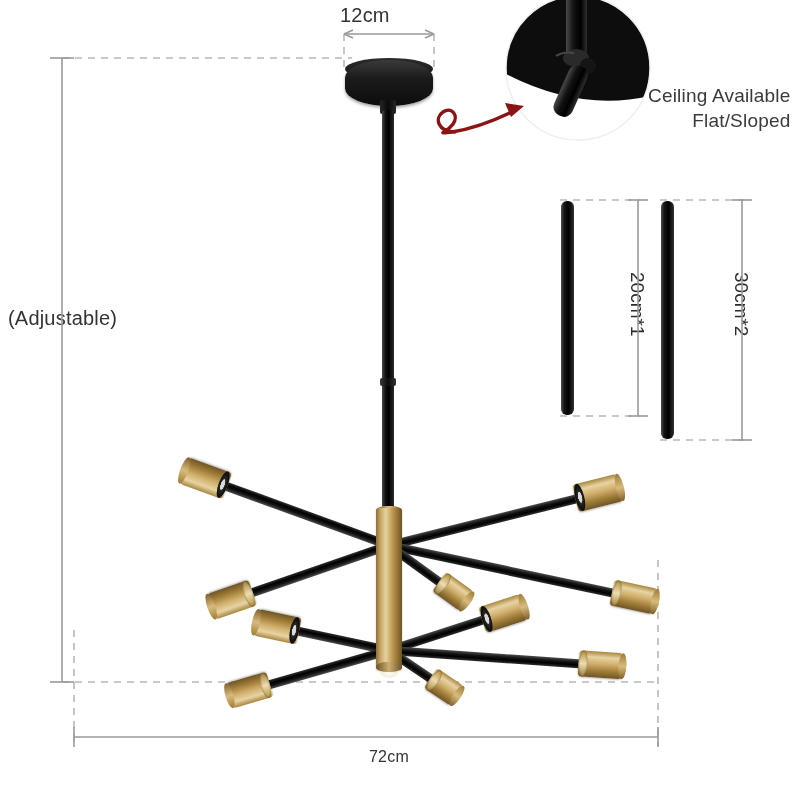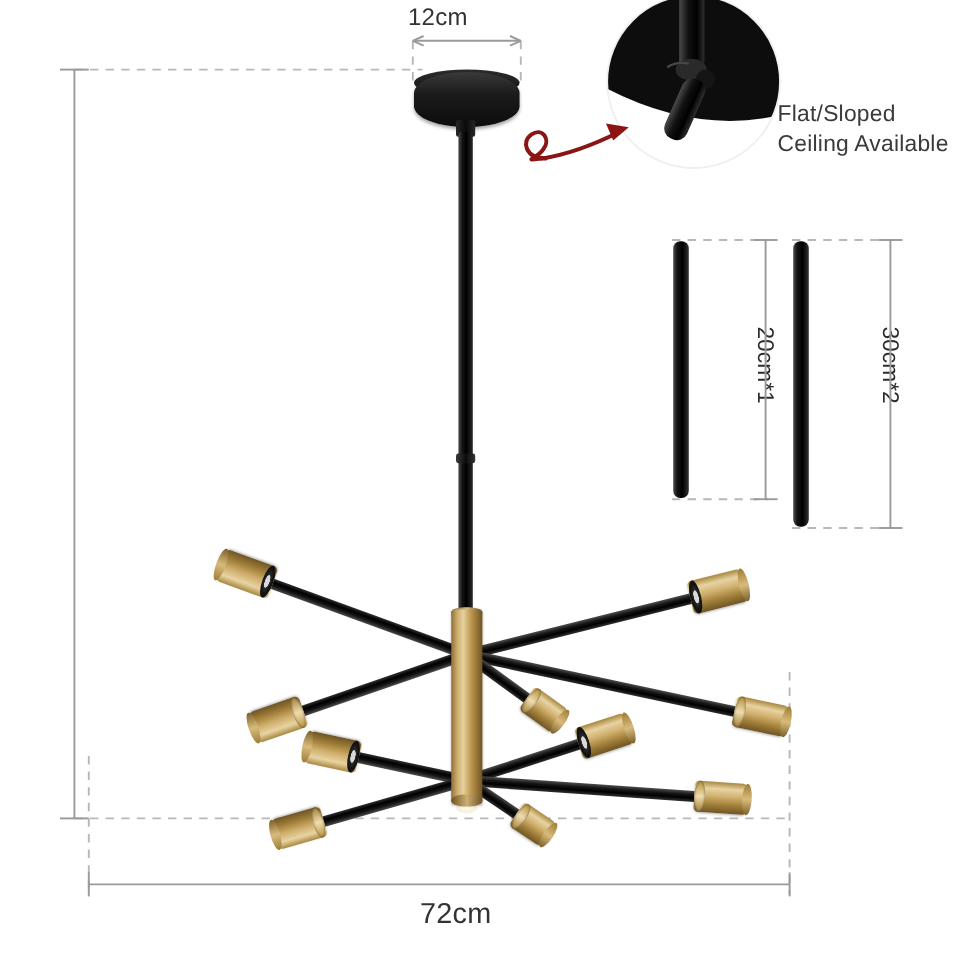--- a/index.html
+++ b/index.html
@@ -8,24 +8,24 @@
     width:800px;height:800px;
     background:#ffffff;
     font-family:"Liberation Sans", sans-serif;
     color:#2e2e2e;
     overflow:hidden;
     position:relative;
   }
   #stage{position:relative;width:800px;height:800px;}
 
   
-  .dim-text{position:absolute;font-size:20px;color:#333;white-space:nowrap;letter-spacing:.2px;}
+  .dim-text{position:absolute;font-size:20px;color:#333;white-space:nowrap;letter-spacing:.2px;text-align:right;}
   #height-label{left:8px;top:305px;line-height:27px;font-size:20px;}
   #width-top-label{left:340px;top:4px;font-size:20px;}
-  #width-bottom-label{left:350px;top:748px;font-size:24px;}
+  #width-bottom-label{left:369px;top:748px;font-size:16px;}
   #detail-label{left:648px;top:83px;font-size:19px;line-height:25px;color:#3a3a3a;}
   .rod-label{
     position:absolute;font-size:19px;color:#2b2b2b;white-space:nowrap;
     transform-origin:left top;transform:rotate(90deg);
   }
   #rod1-label{left:648px;top:272px;}
   #rod2-label{left:752px;top:272px;}
 
   
   svg.layer{position:absolute;left:0;top:0;width:800px;height:800px;overflow:visible;}
@@ -259,27 +259,28 @@
           <stop offset="25%" stop-color="#141414"></stop>
         <stop offset="60%" stop-color="#000000"></stop>
           <stop offset="100%" stop-color="#333333"></stop>
       </linearGradient>
     </defs>
     <rect x="561" y="201" width="13" height="214" rx="6" fill="url(#rodGrad)"></rect>
     <rect x="661" y="201" width="13" height="238" rx="6" fill="url(#rodGrad)"></rect>
   </svg>
 
   <div class="dim-text" id="height-label">
+    <div>(Adjustable)</div>
   </div>
 
   <div class="dim-text" id="width-top-label">12cm</div>
 
   <div class="dim-text" id="width-bottom-label">72cm</div>
 
   <div class="dim-text" id="detail-label">
+    <div>Ceiling Available</div>
     <div>Flat/Sloped</div>
-    <div>Ceiling Available</div>
   </div>
 
   <div class="rod-label" id="rod1-label">20cm*1</div>
   <div class="rod-label" id="rod2-label">30cm*2</div>
 
 </div>
 
 </body></html>

